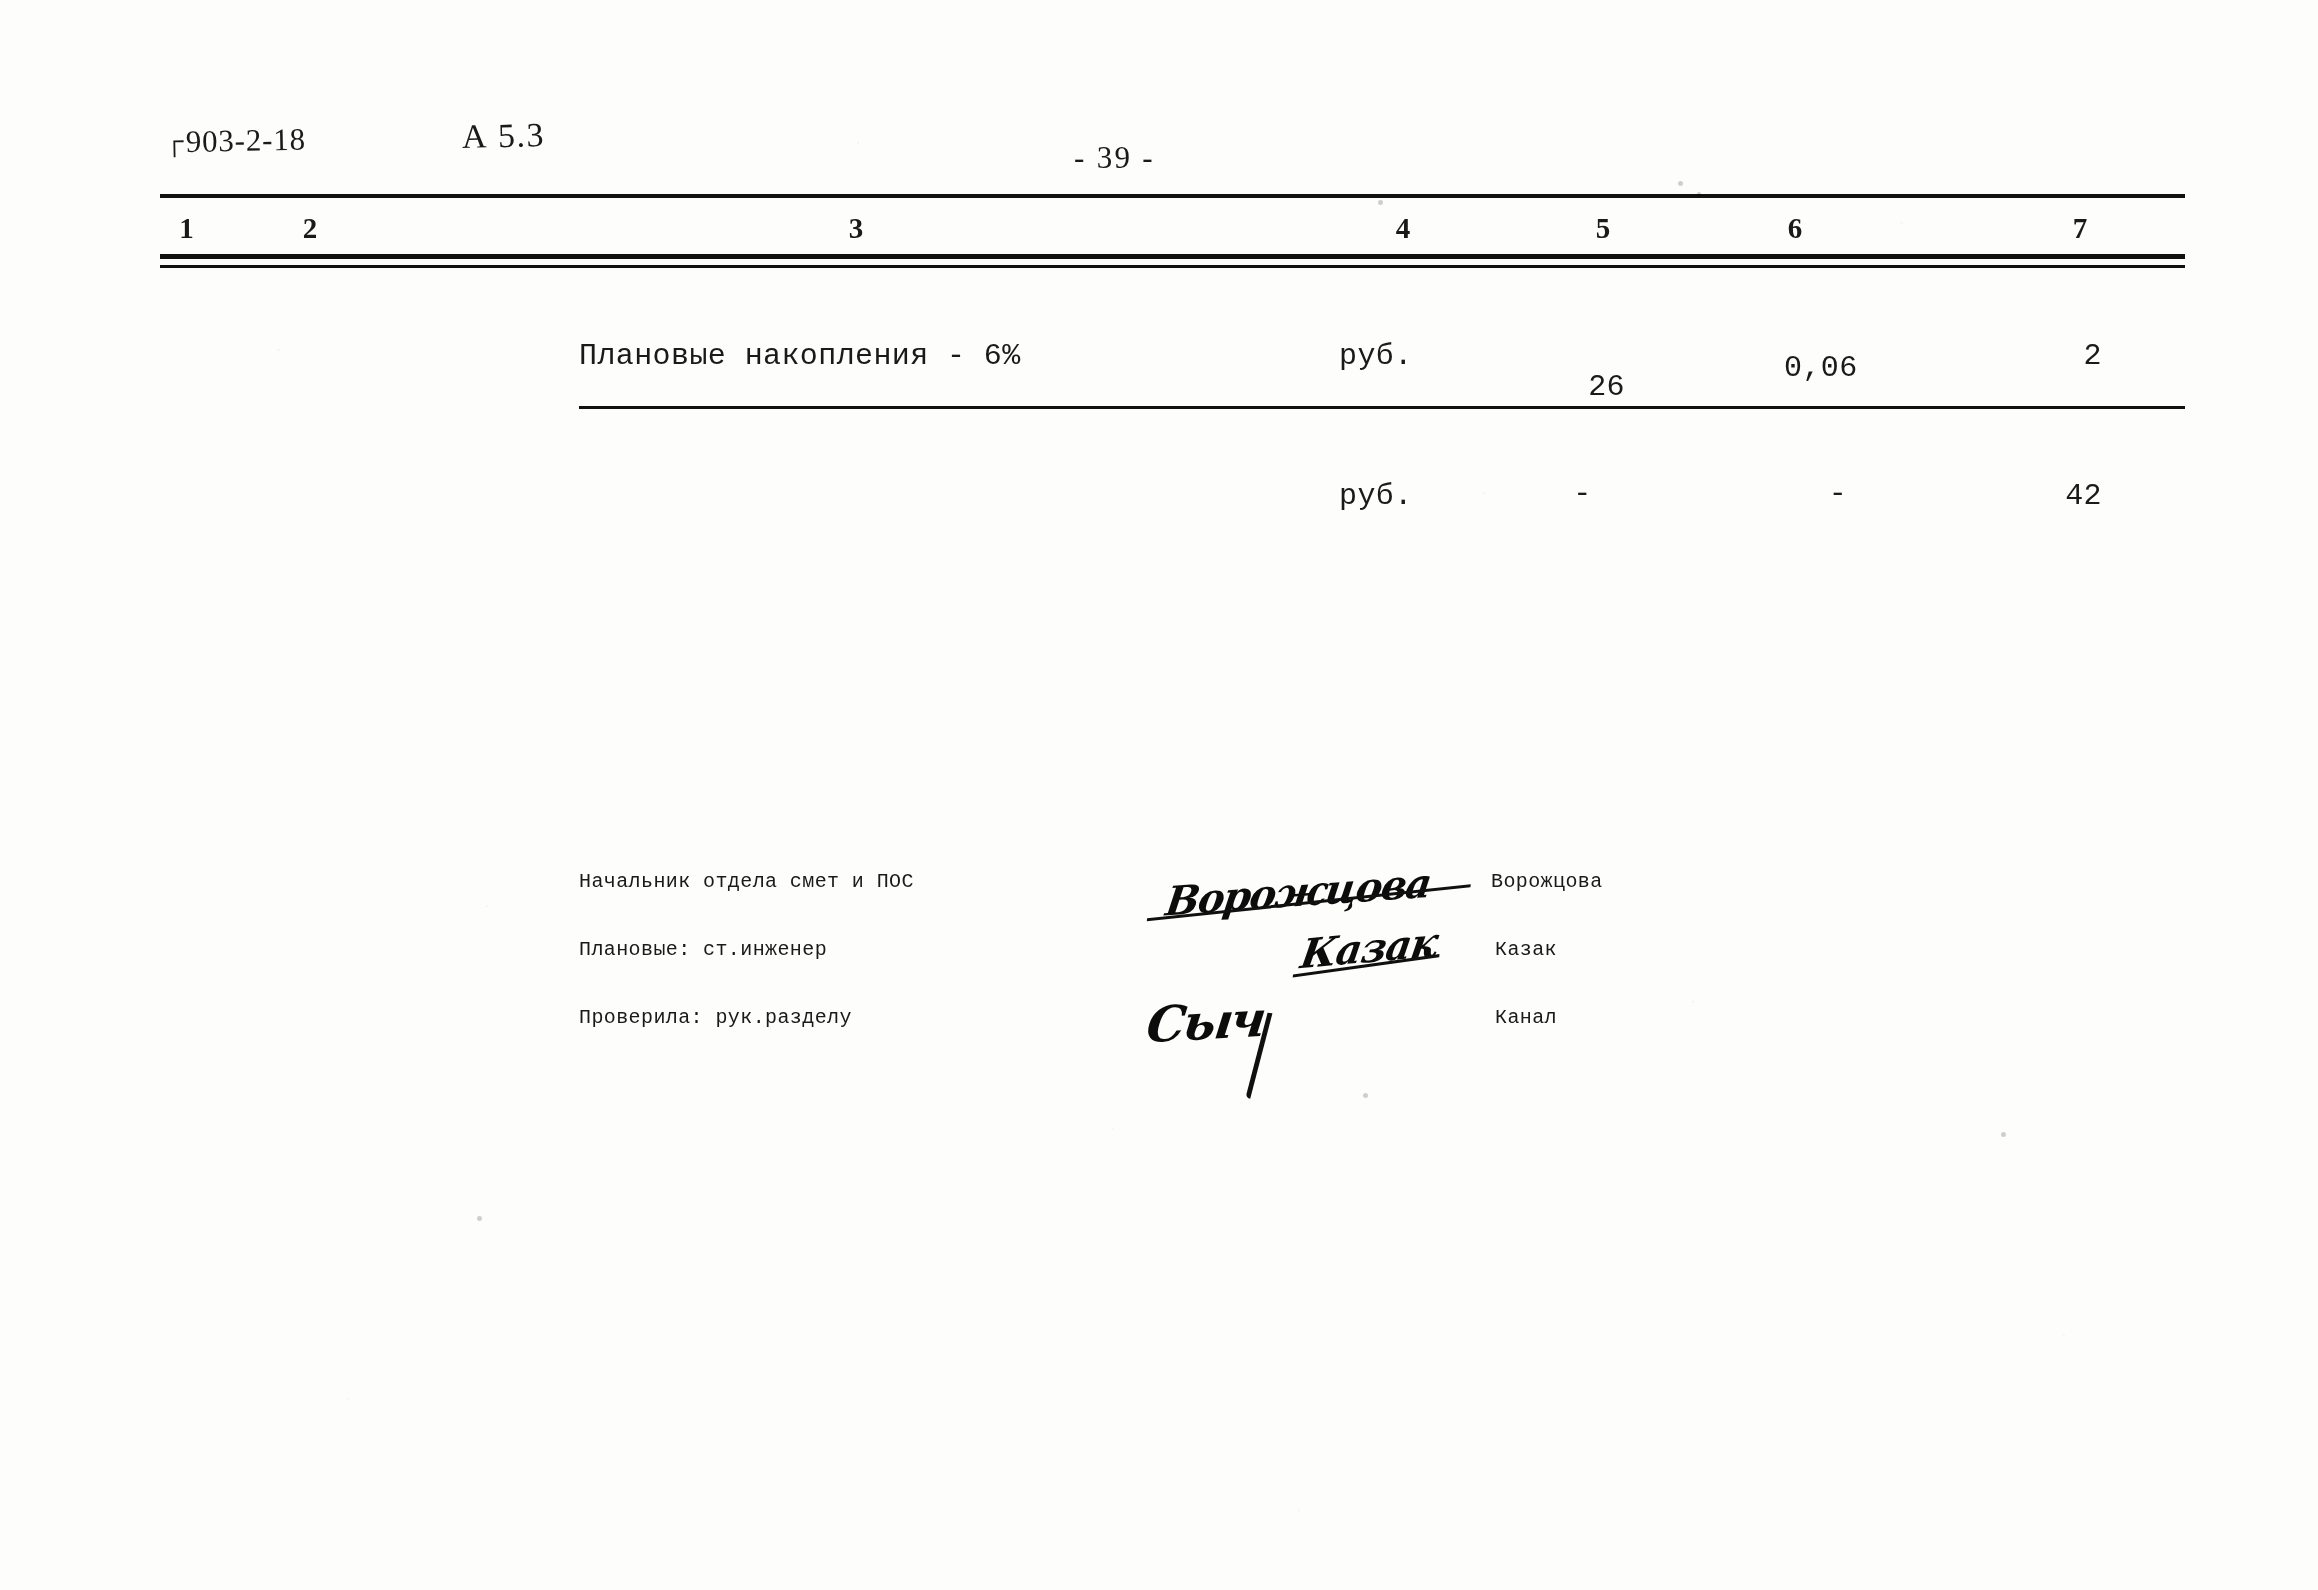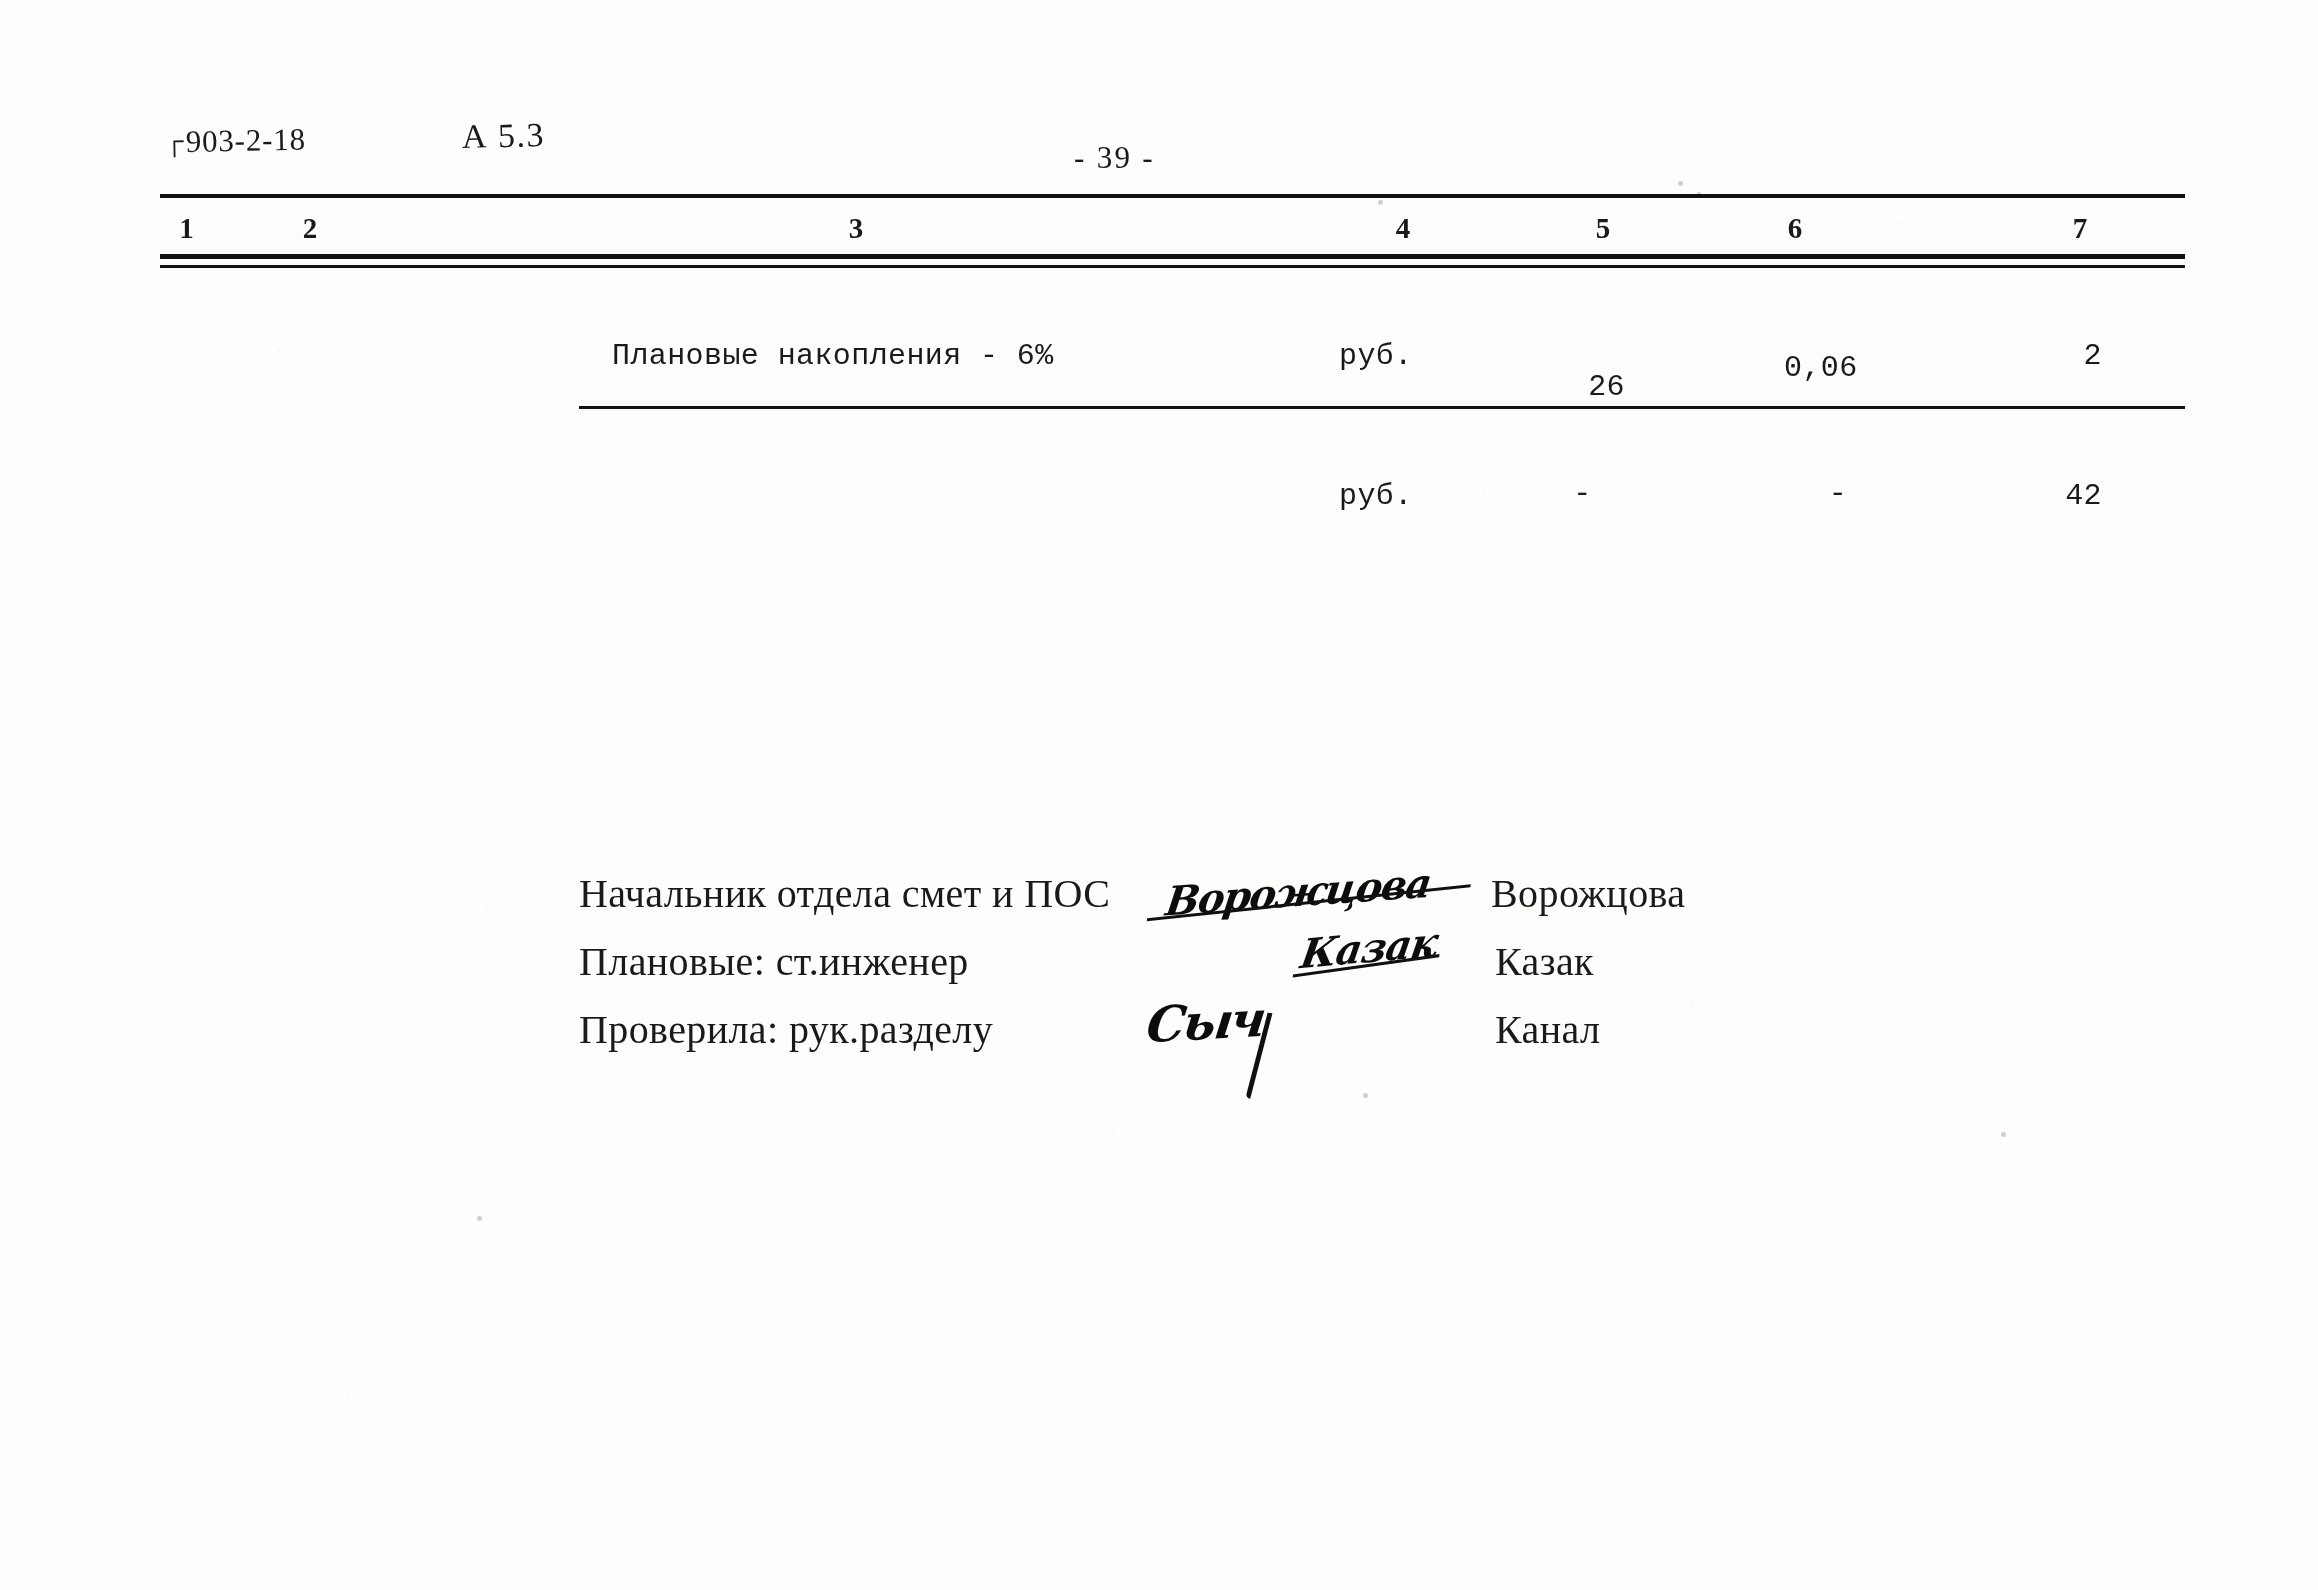--- a/index.html
+++ b/index.html
@@ -100,40 +100,40 @@
   .colnum-7 { left: 2063px; width: 34px; }
 
   
   .cell {
     font-family: "Liberation Mono", monospace;
     font-size: 30px;
     letter-spacing: 0.4px;
     white-space: pre;
     line-height: 1.35;
   }
-  .r1-desc  { left: 612px;  top: 336px; }
+  .r1-desc  { left: 579px;  top: 336px; }
   .r1-unit  { left: 1339px; top: 336px; }
   .r1-c5    { left: 1540px; top: 336px; width: 85px; text-align: right; margin-top: 31px; }
   .r1-c6    { left: 1784px; top: 348px; width: 108px; }
   .r1-c7    { left: 2017px; top: 336px; width: 85px; text-align: right; }
 
   .r2-desc  { left: 579px;  top: 443px; }
   .r2-unit  { left: 1339px; top: 476px; }
   .r2-c5    { left: 1540px; top: 474px; width: 85px; text-align: center; }
   .r2-c6    { left: 1784px; top: 474px; width: 108px; text-align: center; }
   .r2-c7    { left: 2017px; top: 476px; width: 85px; text-align: right; }
 
   
   .sig-block { left: 579px; top: 870px; }
   .sig-row {
     position: relative;
     height: 68px;
     white-space: pre;
-    font-family: Liberation Serif, serif;
-    font-size: 40px;
+    font-family: Liberation Mono, monospace;
+    font-size: 20px;
     letter-spacing: 0.4px;
   }
   .sig-role { position: absolute; left: 0; top: 0; }
   .sig-name { position: absolute; top: 0; }
   .sig-name-1 { left: 912px; }
   .sig-name-2 { left: 916px; }
   .sig-name-3 { left: 916px; }
 
   .handwriting {
     position: absolute;

